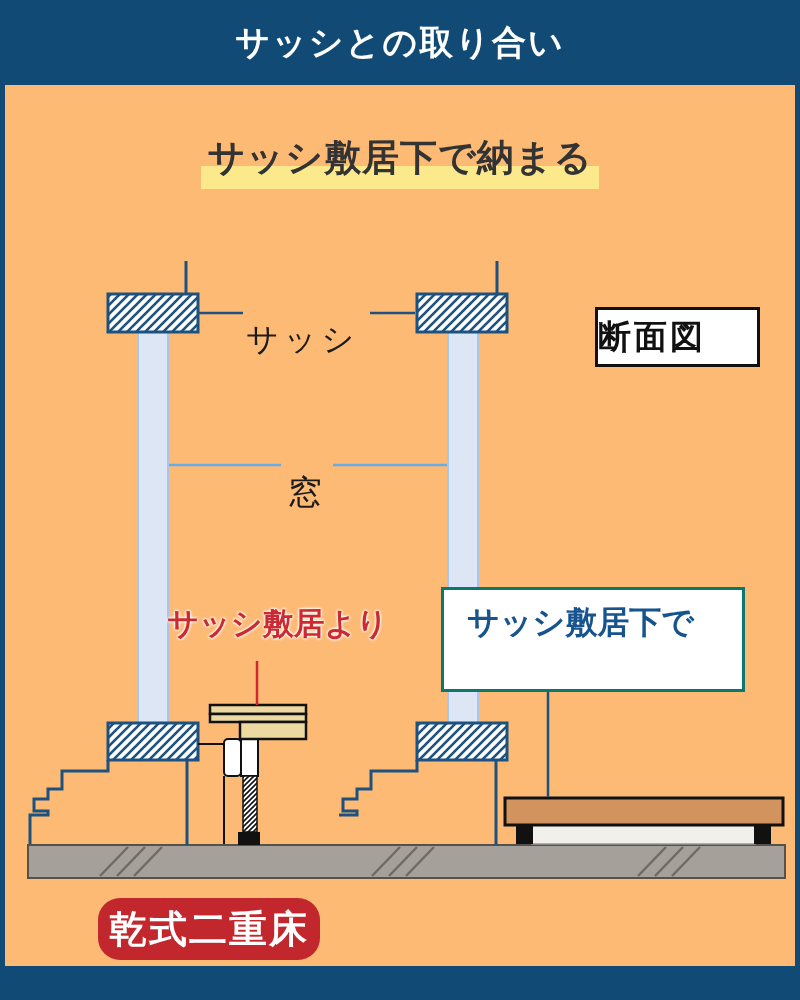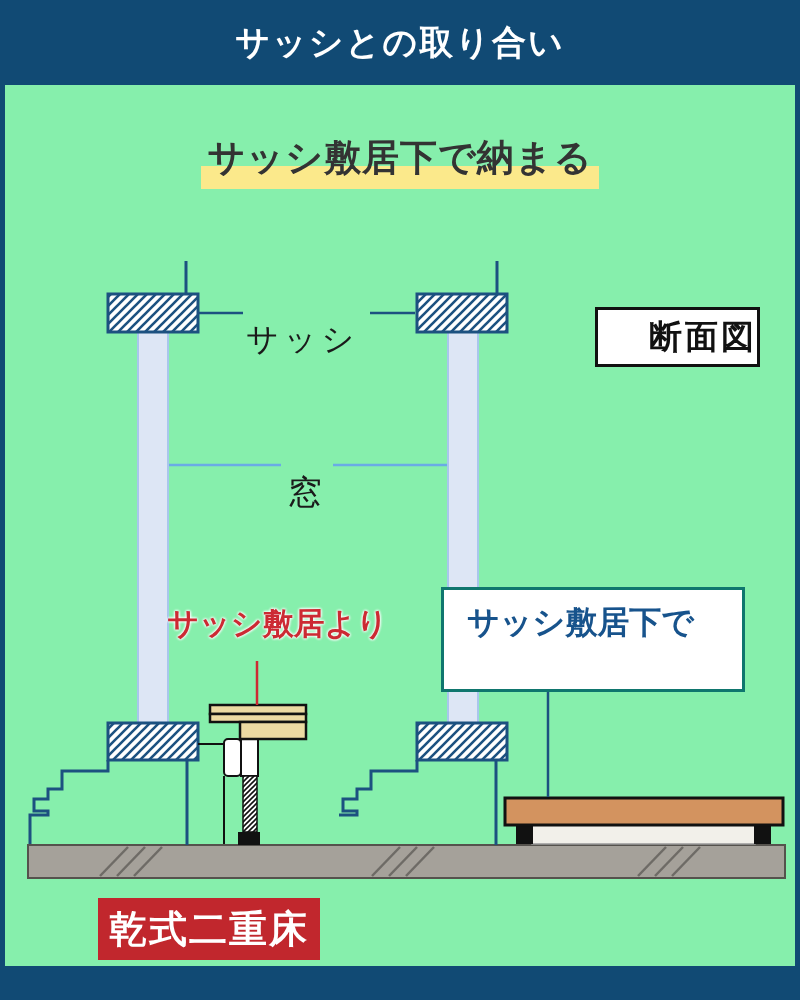--- a/index.html
+++ b/index.html
@@ -1,19 +1,19 @@
 <!DOCTYPE html>
 <html><head>
 <meta charset="utf-8">
 <style>
   html,body{margin:0;padding:0;background:#fff;}
   .page{
     position:relative;width:800px;height:1000px;overflow:hidden;
     font-family:"Liberation Sans","DejaVu Sans",sans-serif;
-    background:#86efac;
+    background:#fdba74;
   }
   
   .top-banner{
     position:absolute;left:0;top:0;width:800px;height:85px;
     background:#114a74;color:#fff;display:flex;align-items:center;justify-content:center;
     font-size:34px;font-weight:bold;letter-spacing:2px;
   }
   .bottom-banner{
     position:absolute;left:0;top:966px;width:800px;height:34px;background:#114a74;
   }
@@ -32,36 +32,36 @@
 
   
   .diagram-svg{position:absolute;left:0;top:0;width:800px;height:1000px;}
 
   
   .lbl{position:absolute;color:#1a1a1a;margin-top:24px;}
   .sash-label{left:246px;top:294px;font-size:32px;letter-spacing:5px;}
   .window-label{left:288px;top:446px;font-size:34px;}
   .section-box{
     left:595px;top:283px;width:165px;height:60px;border:3px solid #111;background:#fff;
-    display:flex;align-items:center;justify-content:flex-end;
+    display:flex;align-items:center;justify-content:flex-start;
     font-size:33px;font-weight:bold;letter-spacing:3px;color:#111;box-sizing:border-box;
   }
   .red-note{
     left:128px;top:581px;width:260px;text-align:right;color:#cc2a33;
     font-size:31px;font-weight:bold;line-height:1.2;
     text-shadow:0 0 3px #fff,0 0 3px #fff,0 0 3px #fff;
   }
   .blue-callout{
     left:441px;top:563px;width:304px;height:105px;background:#fff;
     border:3px solid #0f766e;color:#17538c;font-size:32px;font-weight:bold;
     line-height:1.32;padding:11px 0 0 23px;box-sizing:border-box;
   }
   .tag{
     position:absolute;top:898px;height:62px;display:flex;align-items:center;justify-content:center;
-    color:#fff;font-weight:bold;
+    color:#fff;font-weight:bold;border-radius:22px;
   }
   .tag-red{left:98px;width:222px;background:#c1272d;font-size:38px;letter-spacing:2px;}
   .tag-blue{left:549px;width:168px;background:#175083;font-size:38px;letter-spacing:1px;}
 </style>
 </head>
 <body>
 
 <div class="page">
 
   <div class="top-banner">

